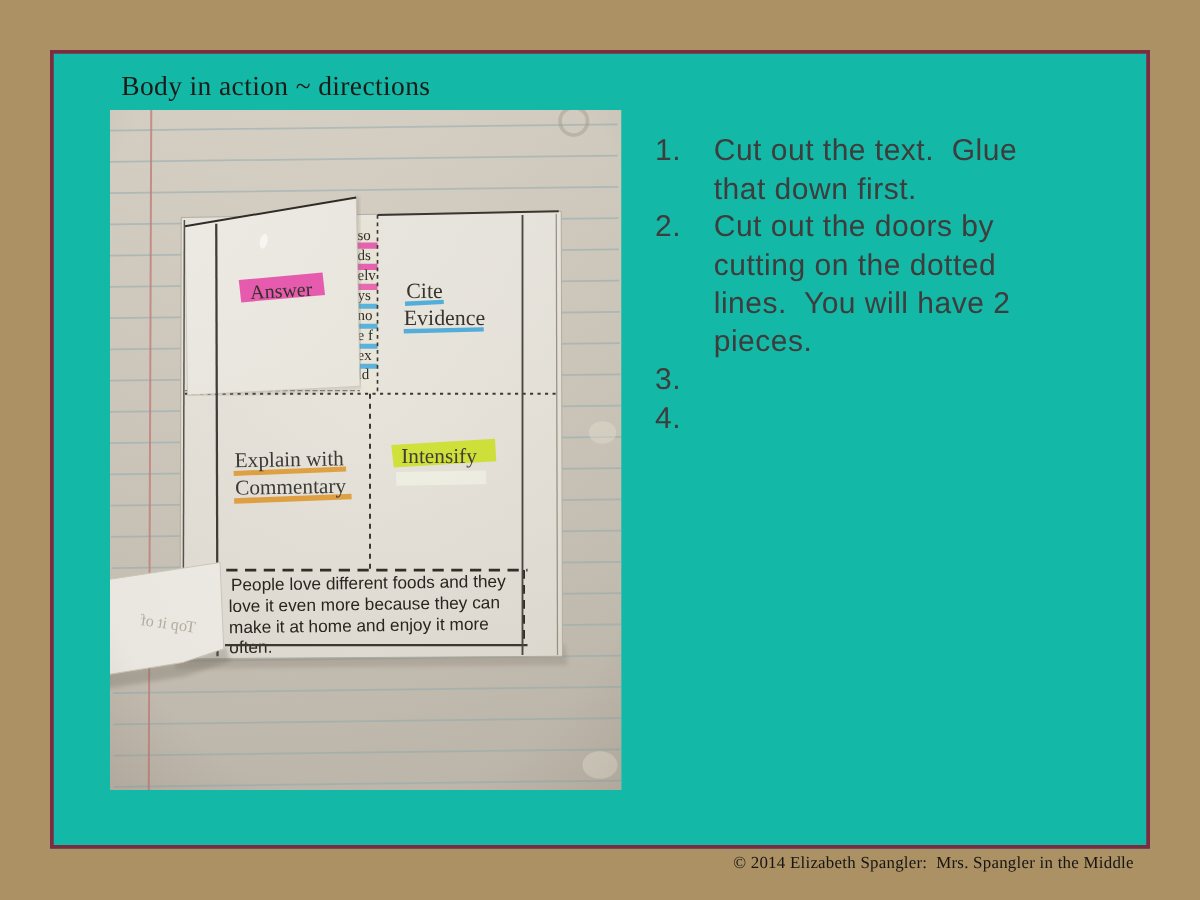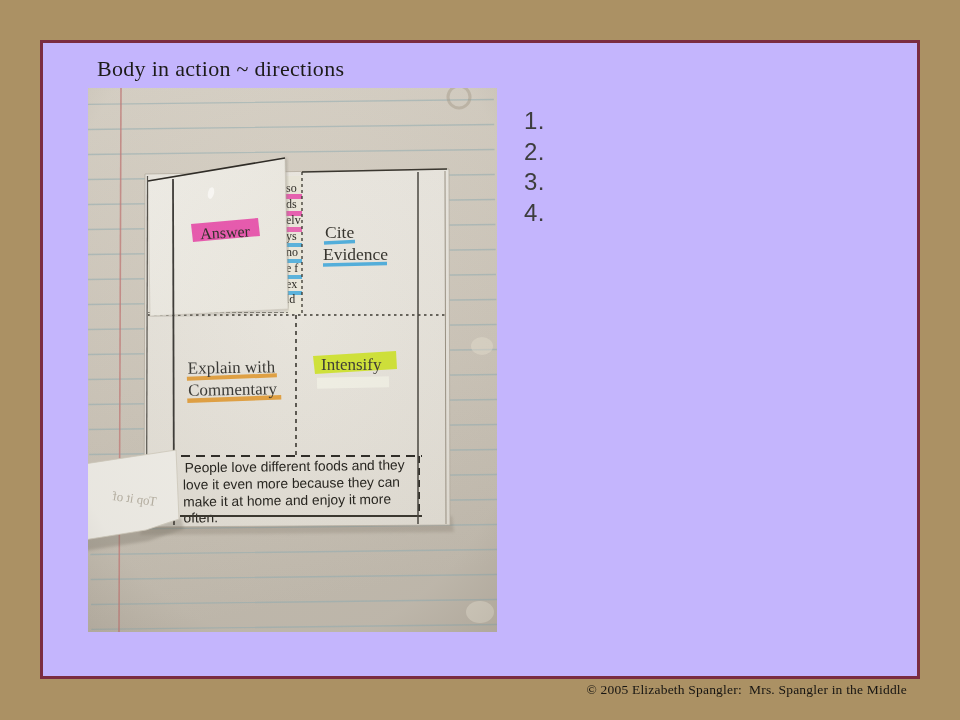--- a/index.html
+++ b/index.html
@@ -3,21 +3,21 @@
 <meta charset="utf-8">
 <style>
   html,body{margin:0;padding:0;}
   body{
     width:960px;height:720px;position:relative;overflow:hidden;
     background:#ab9164;
     font-family:"Liberation Sans",sans-serif;
   }
   .slide{
     position:absolute;left:40px;top:40px;width:874px;height:633px;
-    background:#c4b5fd;border:3px solid #7b2c41;
+    background:#14b8a6;border:3px solid #7b2c41;
   }
   .slide-title{
     position:absolute;left:54px;top:13px;
     font-family:"Liberation Serif",serif;
     font-size:22px;color:#1c1b18;letter-spacing:.3px;
     white-space:pre;
   }
   .photo{
     position:absolute;left:45px;top:45px;width:409px;height:544px;
     overflow:hidden;background:#cfc8bc;
@@ -170,27 +170,33 @@
         </g>
       </g>
 
       <rect x="0" y="0" width="409" height="544" fill="url(#vign)"></rect>
     </svg>
   </div>
 
   <div class="directions">
     <div class="dir-item">
       <div class="dir-num">1.</div>
+      <div class="dir-text">Cut out the text.  Glue
+that down first.</div>
     </div>
     <div class="dir-item">
       <div class="dir-num">2.</div>
+      <div class="dir-text">Cut out the doors by
+cutting on the dotted
+lines.  You will have 2
+pieces.</div>
     </div>
     <div class="dir-item">
       <div class="dir-num">3.</div>
     </div>
     <div class="dir-item">
       <div class="dir-num">4.</div>
     </div>
   </div>
 
 </div>
 
-<div class="footer">© 2005 Elizabeth Spangler:  Mrs. Spangler in the Middle</div>
+<div class="footer">© 2014 Elizabeth Spangler:  Mrs. Spangler in the Middle</div>
 
 </body></html>

